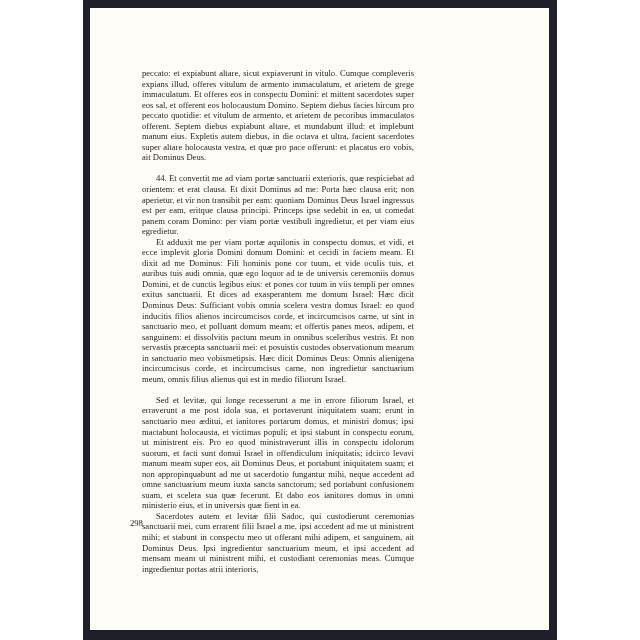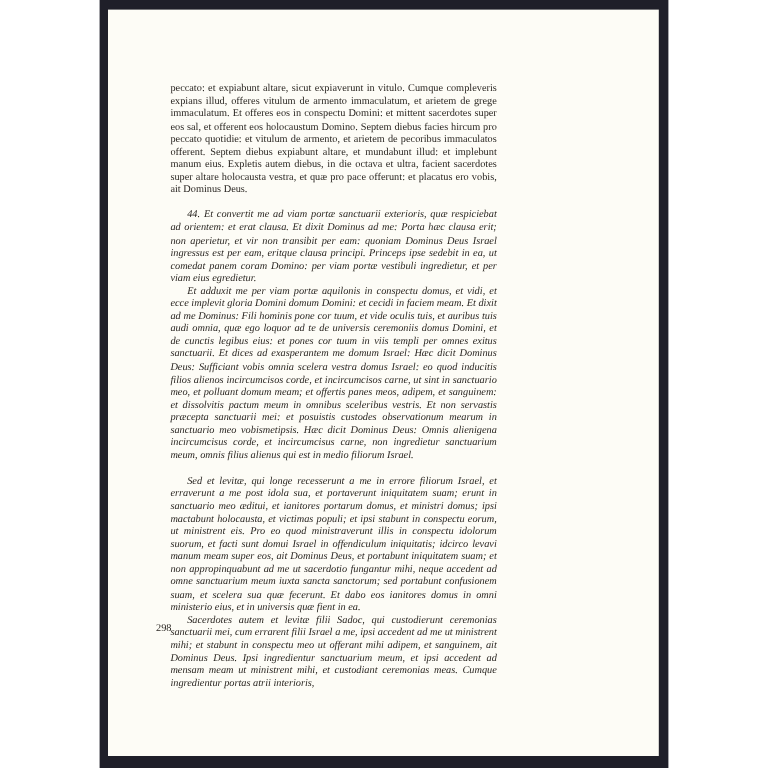--- a/index.html
+++ b/index.html
@@ -13,21 +13,21 @@
     background:#fdfcf6;
   }
   .textblock {
     position:absolute; left:130px; top:68px; width:272px;
     font-family:"Liberation Serif", "DejaVu Serif", serif;
     font-size:8.6px; line-height:10.55px; color:#2a2622;
     text-align:justify;
     margin-left:12px;
   }
   .para { margin:0; }
-  .para.indent { text-indent:14px;font-style:italic; }
+  .para.indent { text-indent:14px; }
   .gap { height:10.5px; }
   .pagenum {
     position:absolute; left:130px; top:518px;
     font-family:"Liberation Serif", "DejaVu Serif", serif;
     font-size:8.6px; color:#2a2622;
   }
 </style>
 </head>
 <body>
 

